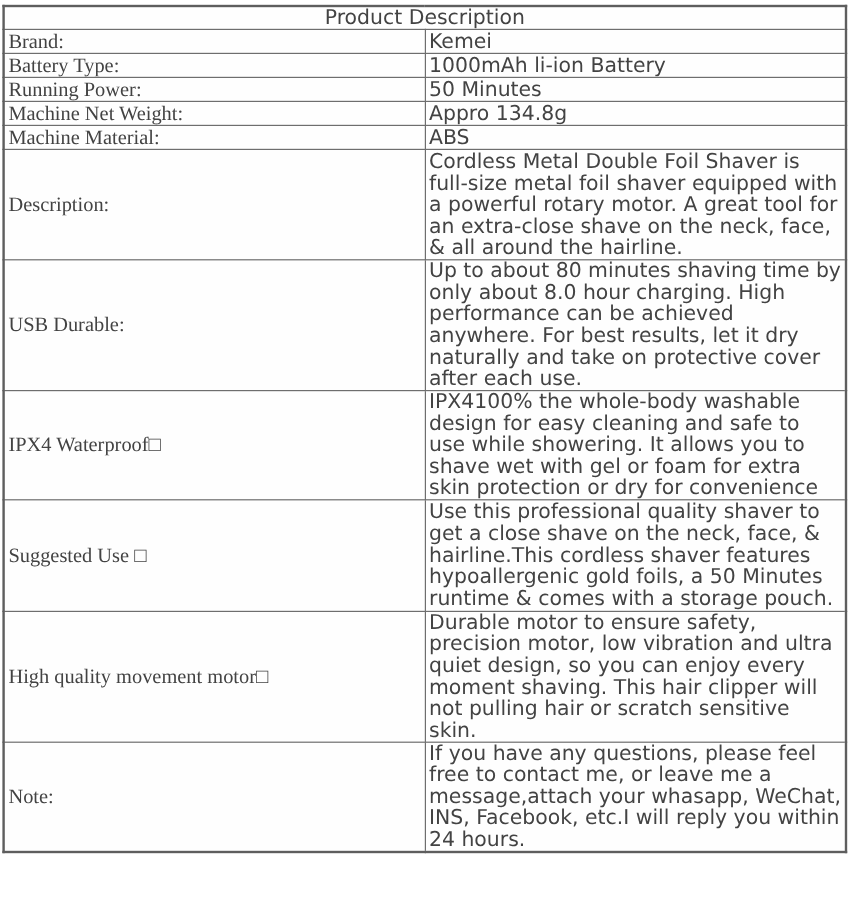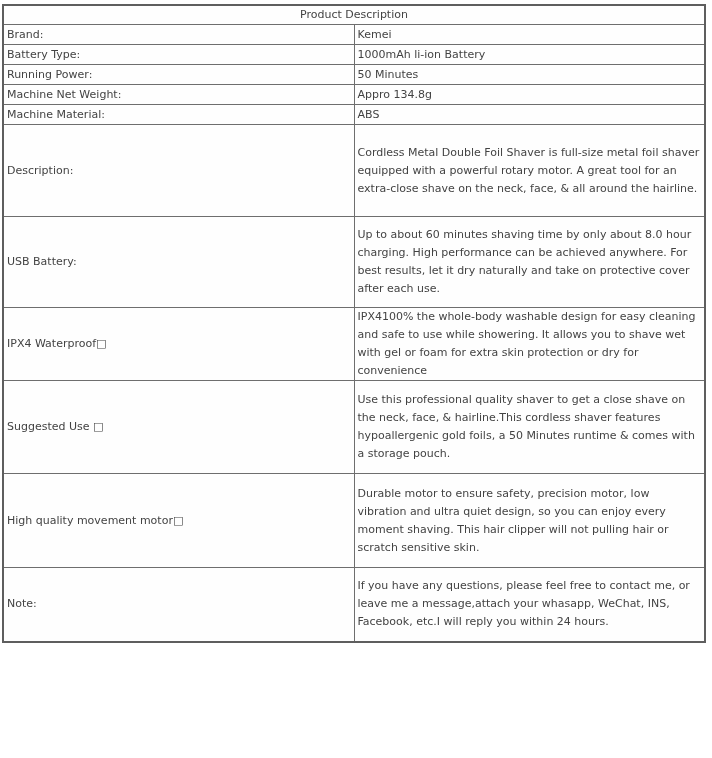--- a/index.html
+++ b/index.html
@@ -9,40 +9,40 @@
     width: 712px;
     height: 758px;
     overflow: hidden;
   }
   .spec-table {
     border-collapse: collapse;
     table-layout: fixed;
     width: 704px;
     margin: 4px 0 0 2px;
     font-family: "DejaVu Sans", "Liberation Sans", sans-serif;
-    font-size: 11px;
+    font-size: 17px;
     line-height: 18px;
     color: #434343;
     background: #fefefe;
     border: 2px solid #5e5e5e;
   }
   .spec-table th,
   .spec-table td {
     border: 1px solid #6e6e6e;
     padding: 0 3px;
     overflow: hidden;
     word-wrap: break-word;
   }
   .spec-table th {
     font-weight: normal;
     text-align: center;
     height: 17px;
   }
   .col-label { width: 351px; }
-  .cell-label { vertical-align: middle; }
+  .cell-label { vertical-align: middle; font-family: Liberation Serif, serif; }
   .cell-value { vertical-align: middle; }
   tr.h20 { height: 20px; }
   tr.h92 { height: 92px; }
   tr.h91 { height: 91px; }
   tr.h73 { height: 73px; }
   tr.h93 { height: 93px; }
   tr.h94 { height: 94px; }
   tr.h37 { height: 37px; }
   tr.h74 { height: 74px; }
 </style>
@@ -78,22 +78,22 @@
     </tr>
     <tr class="h20">
       <td class="cell-label">Machine Material:</td>
       <td class="cell-value">ABS</td>
     </tr>
     <tr class="h92">
       <td class="cell-label">Description:</td>
       <td class="cell-value">Cordless Metal Double Foil Shaver is full-size metal foil shaver equipped with a powerful rotary motor. A great tool for an extra-close shave on the neck, face, &amp; all around the hairline.</td>
     </tr>
     <tr class="h91">
-      <td class="cell-label">USB Battery:</td>
-      <td class="cell-value">Up to about 60 minutes shaving time by only about 8.0 hour charging. High performance can be achieved anywhere. For best results, let it dry naturally and take on protective cover after each use.</td>
+      <td class="cell-label">USB Durable:</td>
+      <td class="cell-value">Up to about 80 minutes shaving time by only about 8.0 hour charging. High performance can be achieved anywhere. For best results, let it dry naturally and take on protective cover after each use.</td>
     </tr>
     <tr class="h73">
       <td class="cell-label">IPX4 Waterproof□</td>
       <td class="cell-value">IPX4100% the whole-body washable design for easy cleaning and safe to use while showering. It allows you to shave wet with gel or foam for extra skin protection or dry for convenience</td>
     </tr>
     <tr class="h93">
       <td class="cell-label">Suggested Use □</td>
       <td class="cell-value">Use this professional quality shaver to get a close shave on the neck, face, &amp; hairline.This cordless shaver features hypoallergenic gold foils, a 50 Minutes runtime &amp; comes with a storage pouch.</td>
     </tr>
     <tr class="h94">

